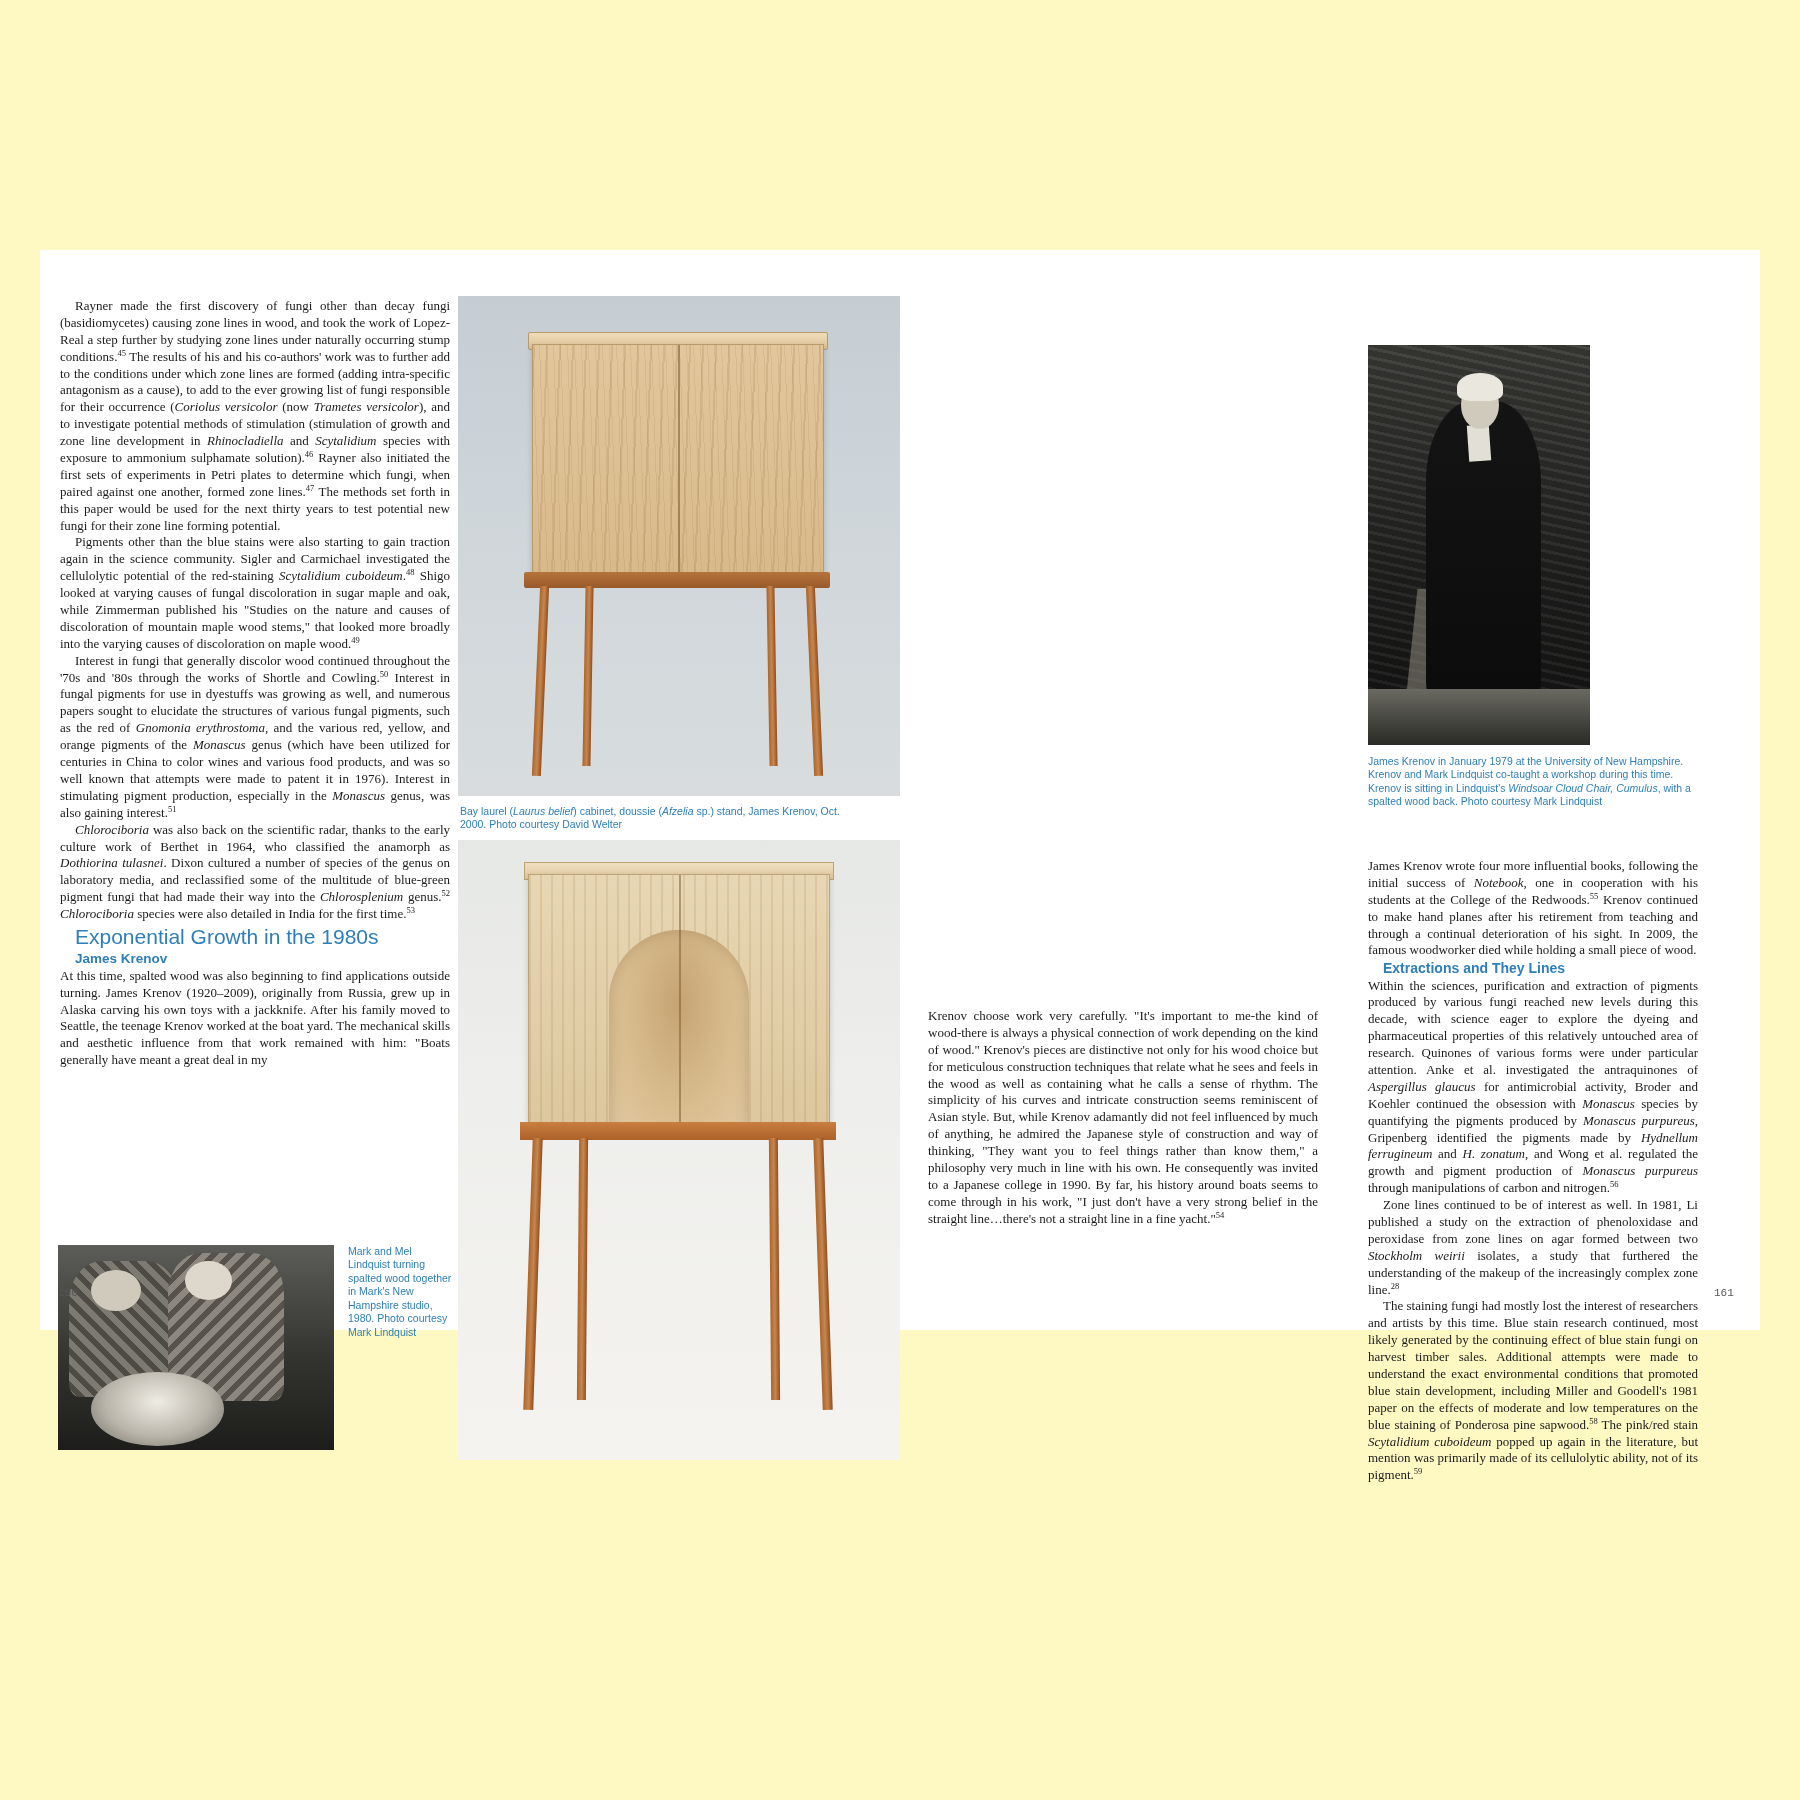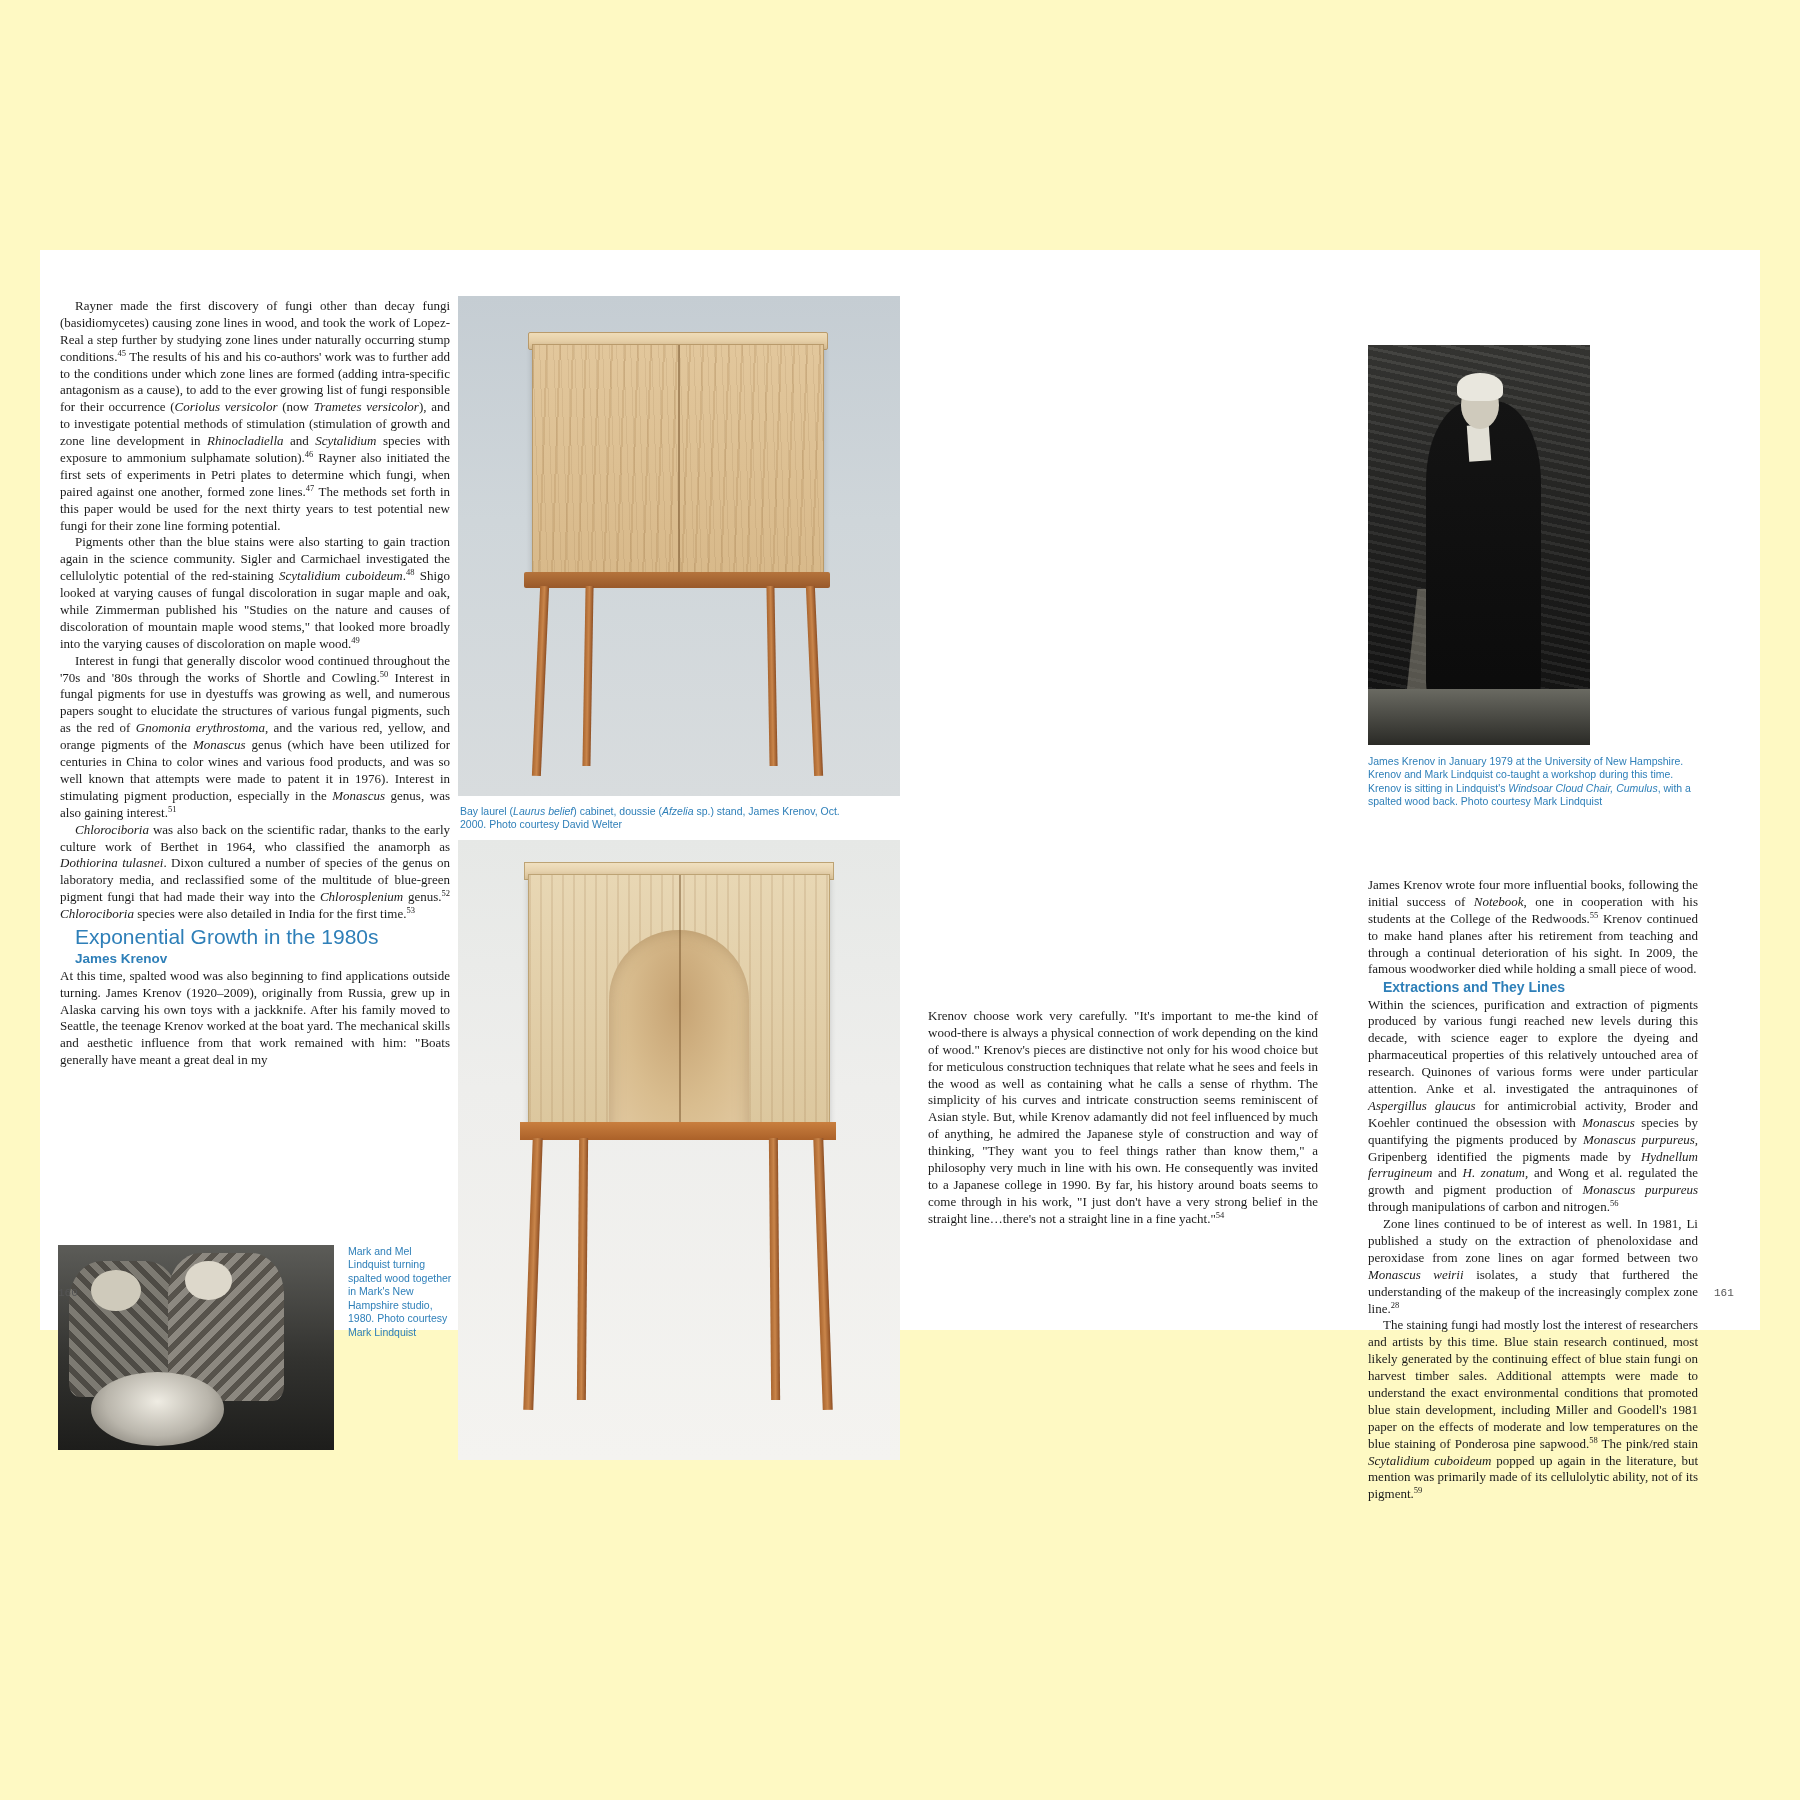--- a/index.html
+++ b/index.html
@@ -303,25 +303,25 @@
       <div class="kr-wall"></div>
       <div class="kr-chair"></div>
       <div class="kr-figure"></div>
       <div class="kr-shirt"></div>
       <div class="kr-head"></div>
       <div class="kr-hair"></div>
       <div class="kr-ground"></div>
     </div>
     <div class="caption" style="position:absolute; left:468px; top:505px; width:330px;">James Krenov in January 1979 at the University of New Hampshire. Krenov and Mark Lindquist co-taught a workshop during this time. Krenov is sitting in Lindquist's <i>Windsoar Cloud Chair, Cumulus</i>, with a spalted wood back. Photo courtesy Mark Lindquist</div>
 
-    <div class="col" style="left:468px; top:627px; width:330px;">
+    <div class="col" style="left:468px; top:608px; width:330px;">
       <p class="noindent">James Krenov wrote four more influential books, following the initial success of <i>Notebook</i>, one in cooperation with his students at the College of the Redwoods.<sup>55</sup> Krenov continued to make hand planes after his retirement from teaching and through a continual deterioration of his sight. In 2009, the famous woodworker died while holding a small piece of wood.</p>
       <p class="head-sub2">Extractions and They Lines</p>
       <p class="noindent">Within the sciences, purification and extraction of pigments produced by various fungi reached new levels during this decade, with science eager to explore the dyeing and pharmaceutical properties of this relatively untouched area of research. Quinones of various forms were under particular attention. Anke et al. investigated the antraquinones of <i>Aspergillus glaucus</i> for antimicrobial activity, Broder and Koehler continued the obsession with <i>Monascus</i> species by quantifying the pigments produced by <i>Monascus purpureus</i>, Gripenberg identified the pigments made by <i>Hydnellum ferrugineum</i> and <i>H. zonatum</i>, and Wong et al. regulated the growth and pigment production of <i>Monascus purpureus</i> through manipulations of carbon and nitrogen.<sup>56</sup></p>
-      <p>Zone lines continued to be of interest as well. In 1981, Li published a study on the extraction of phenoloxidase and peroxidase from zone lines on agar formed between two <i>Monascus weirii</i> isolates, a study that furthered the understanding of the makeup of the increasingly complex zone line.<sup>28</sup></p>
+      <p>Zone lines continued to be of interest as well. In 1981, Li published a study on the extraction of phenoloxidase and peroxidase from zone lines on agar formed between two <i>Stockholm weirii</i> isolates, a study that furthered the understanding of the makeup of the increasingly complex zone line.<sup>28</sup></p>
       <p>The staining fungi had mostly lost the interest of researchers and artists by this time. Blue stain research continued, most likely generated by the continuing effect of blue stain fungi on harvest timber sales. Additional attempts were made to understand the exact environmental conditions that promoted blue stain development, including Miller and Goodell's 1981 paper on the effects of moderate and low temperatures on the blue staining of Ponderosa pine sapwood.<sup>58</sup> The pink/red stain <i>Scytalidium cuboideum</i> popped up again in the literature, but mention was primarily made of its cellulolytic ability, not of its pigment.<sup>59</sup></p>
     </div>
 
     <div class="col" style="left:28px; top:758px; width:390px;">
       <p class="noindent">Krenov choose work very carefully. "It's important to me-the kind of wood-there is always a physical connection of work depending on the kind of wood." Krenov's pieces are distinctive not only for his wood choice but for meticulous construction techniques that relate what he sees and feels in the wood as well as containing what he calls a sense of rhythm. The simplicity of his curves and intricate construction seems reminiscent of Asian style. But, while Krenov adamantly did not feel influenced by much of anything, he admired the Japanese style of construction and way of thinking, "They want you to feel things rather than know them," a philosophy very much in line with his own. He consequently was invited to a Japanese college in 1990. By far, his history around boats seems to come through in his work, "I just don't have a very strong belief in the straight line…there's not a straight line in a fine yacht."<sup>54</sup></p>
     </div>
   </div>
 
   <div class="folio" style="position:absolute; left:1714px; top:1287px;">161</div>
 

